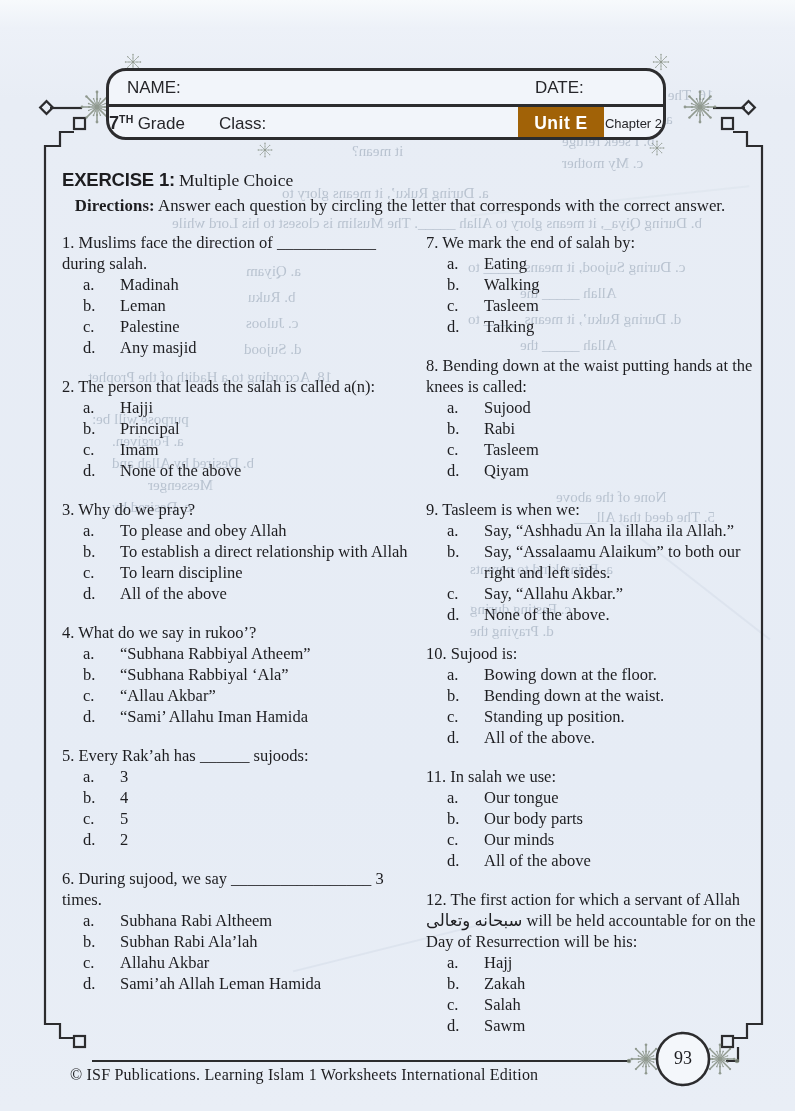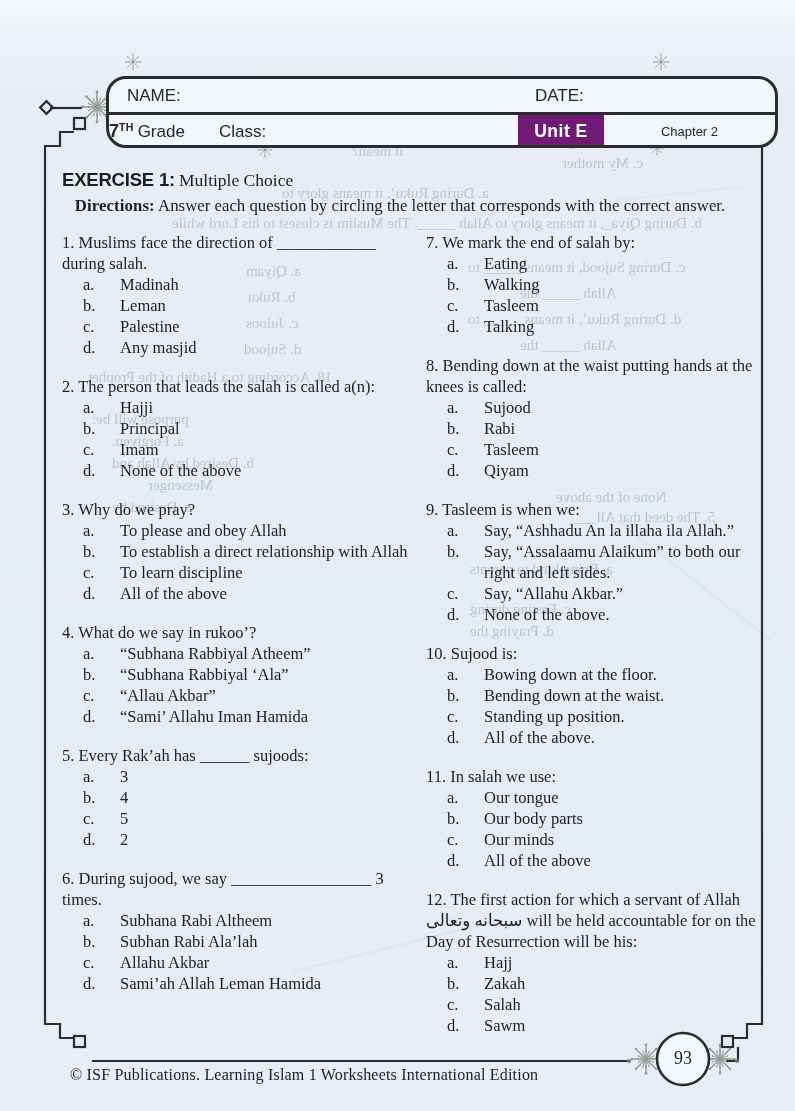--- a/index.html
+++ b/index.html
@@ -6,21 +6,21 @@
   body{
     width:795px;height:1111px;position:relative;overflow:hidden;
     background:linear-gradient(180deg,#f7fafc 0%,#edf1f8 2.5%,#e8edf5 9%,#e6ecf5 70%,#e9eef6 100%);
     font-family:"Liberation Serif","DejaVu Sans",serif;color:#1d1d20;
   }
   .page{position:absolute;inset:0;}
   svg.frame{position:absolute;left:0;top:0;pointer-events:none;}
 
   
   .header-box{
-    position:absolute;left:106px;top:76px;width:672px;height:72px;
+    position:absolute;left:106px;top:68px;width:560px;height:72px;
     border:3px solid #2c2c2e;border-radius:20px;background:#f2f5fa;
     box-sizing:border-box;overflow:hidden;
     font-family:"Liberation Sans",sans-serif;
   }
   .h-row1{position:relative;height:33px;border-bottom:3px solid #2c2c2e;
     display:flex;align-items:center;padding-left:18px;font-size:17px;color:#26262a;}
   .h-row1 .date{position:absolute;left:426px;}
   .h-row2{position:relative;height:33px;display:flex;align-items:center;
     font-size:17px;color:#26262a;}
   .g7{font-weight:bold;font-size:18px;}
@@ -169,21 +169,21 @@
   </svg>
 
   <div class="header-box">
     <div class="h-row1">
       <span>NAME:</span>
       <span class="date">DATE:</span>
     </div>
     <div class="h-row2">
       <span class="grade"><b class="g7">7</b><span class="g-sup">TH</span><span class="grade-word">Grade</span></span>
       <span class="class-label">Class:</span>
-      <span class="unit-badge" id="unit-badge" style="background: #701a75;">Unit E</span>
+      <span class="unit-badge" id="unit-badge" style="background: #a16207;">Unit E</span>
       <span class="chapter-label">Chapter 2</span>
     </div>
   </div>
 
   <div class="exercise-title">
     <span class="ex-bold">EXERCISE 1:</span>
     <span class="ex-rest">Multiple Choice</span>
   </div>
   <div class="directions">
     <b>Directions:</b>

